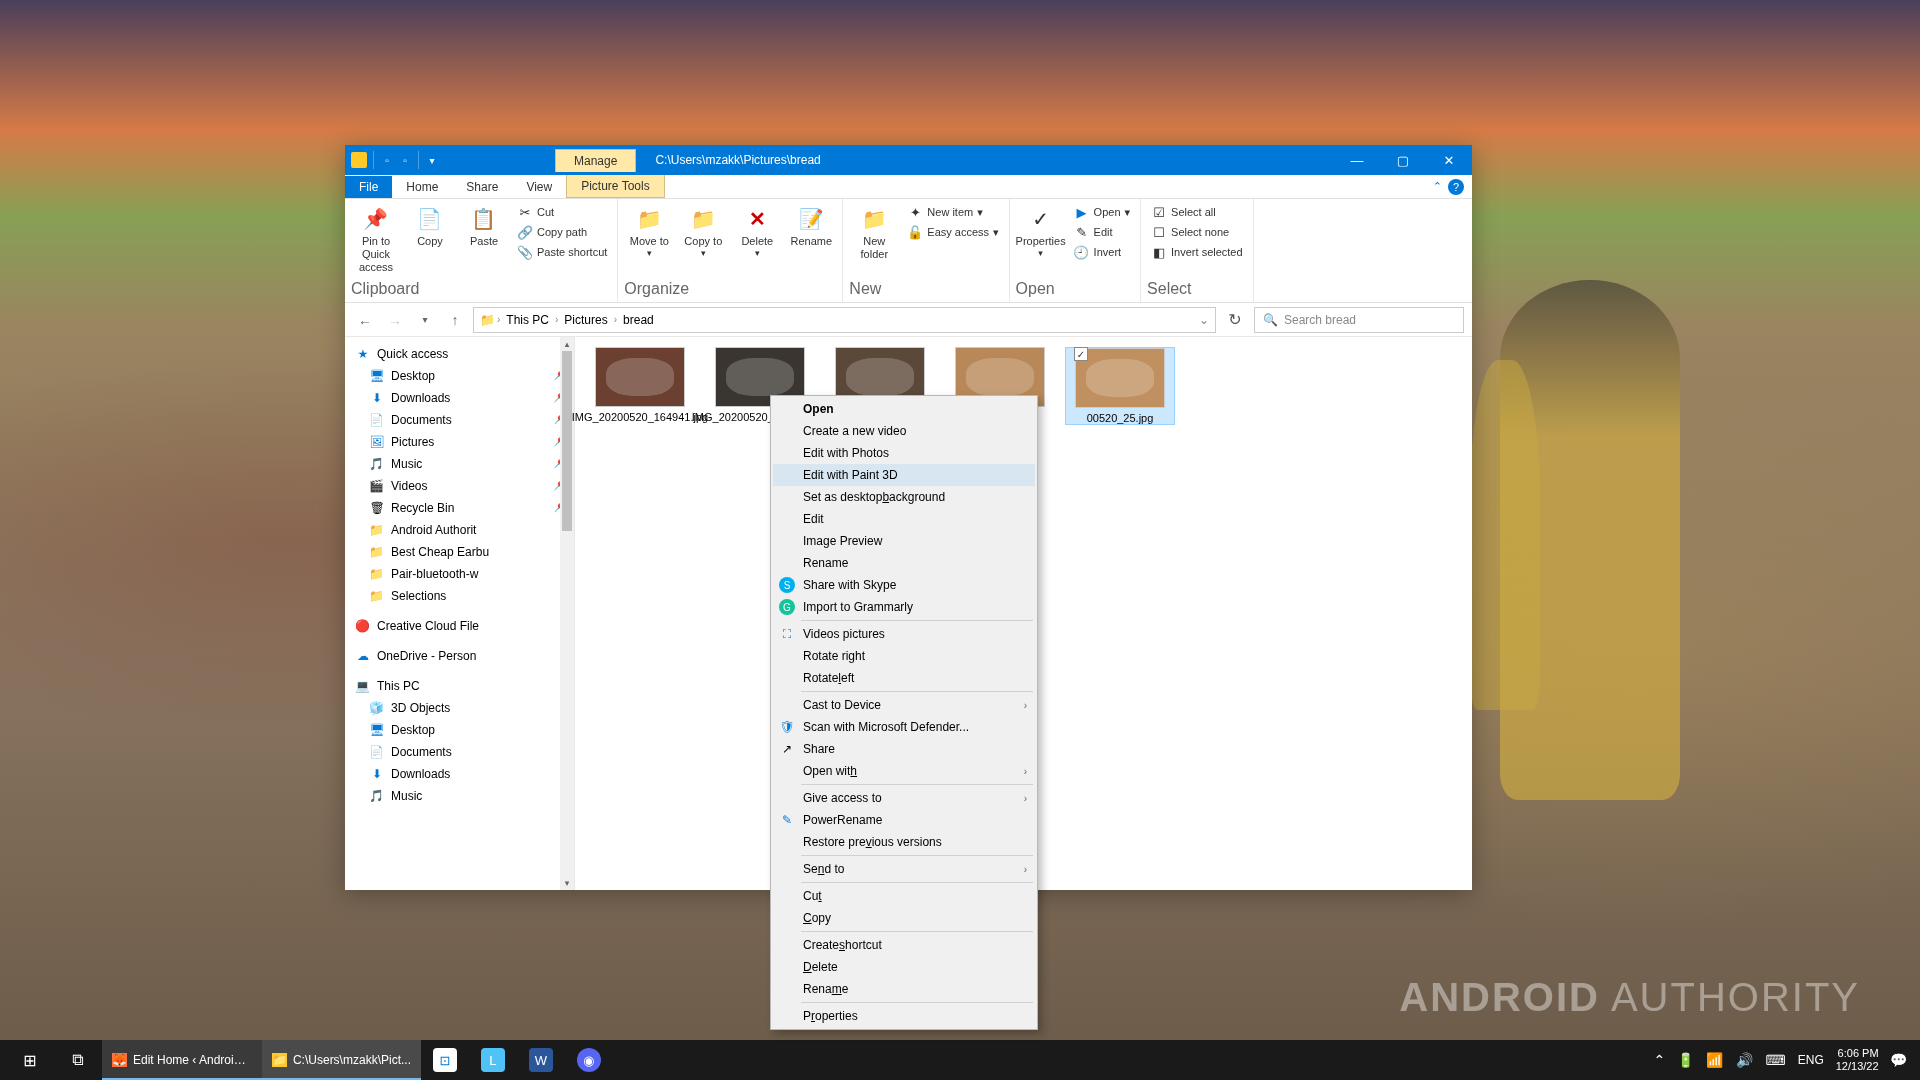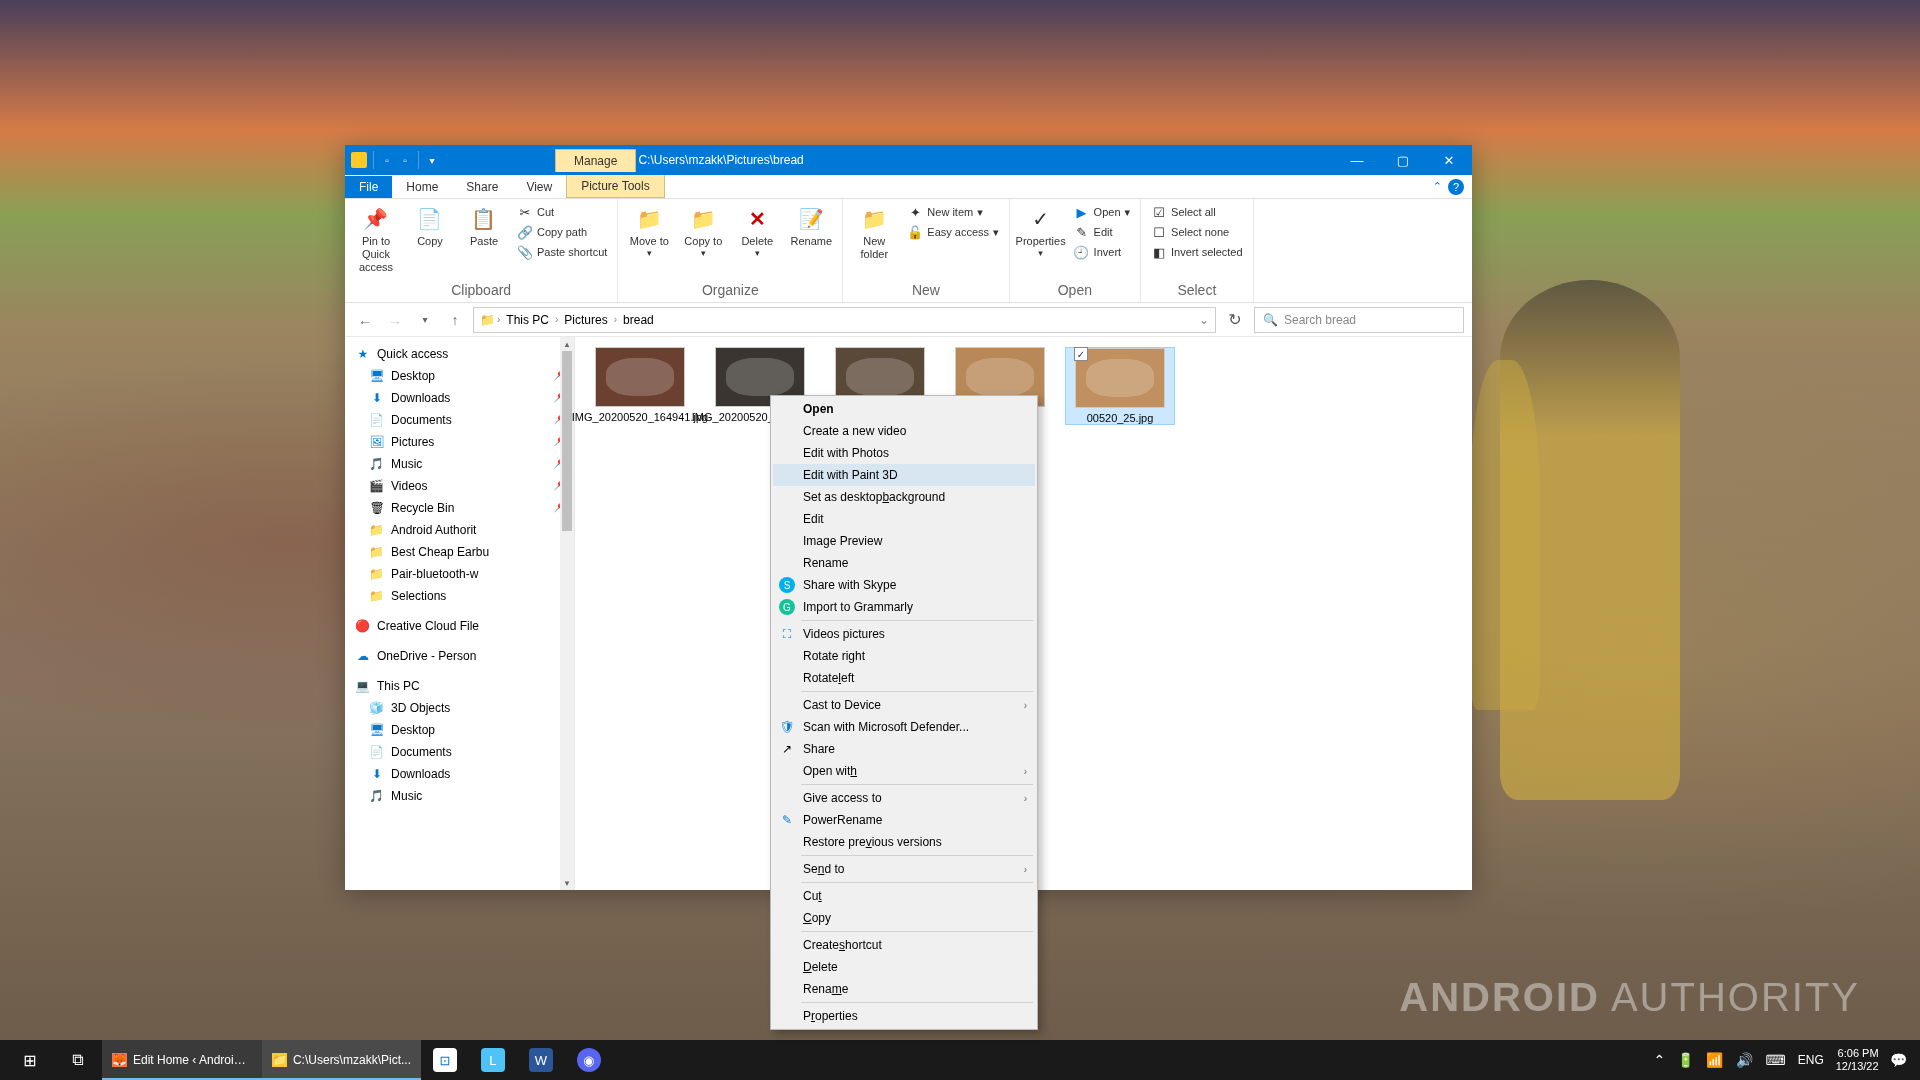--- a/index.html
+++ b/index.html
@@ -12,36 +12,36 @@
 .figure-right2 { position: absolute; right: 380px; top: 360px; width: 70px; height: 350px; background: linear-gradient(180deg, #c8a840 0%, #c8a840 100%); border-radius: 40% 40% 10% 10%; opacity: 0.5; }
 
 
 .window { position: absolute; left: 345px; top: 145px; width: 1127px; height: 745px; background: #fff; box-shadow: 0 4px 24px rgba(0,0,0,0.3); display: flex; flex-direction: column; }
 .titlebar { height: 30px; background: #0078d7; display: flex; align-items: center; color: #fff; font-size: 12px; }
 .titlebar-left { display: flex; align-items: center; gap: 4px; padding: 0 6px; }
 .titlebar-icon { width: 16px; height: 16px; background: #ffca28; border-radius: 2px; }
 .titlebar-sep { width: 1px; height: 18px; background: rgba(255,255,255,0.3); margin: 0 2px; }
 .titlebar-qat { width: 14px; height: 14px; display: flex; align-items: center; justify-content: center; font-size: 10px; }
 .titlebar-manage { background: #ffe8a8; color: #333; padding: 4px 18px; font-size: 12px; margin-left: 110px; border: 1px solid #d0c080; border-bottom: none; }
-.titlebar-path { margin-left: 2px; font-size: 12px; }
+.titlebar-path { margin-left: 19px; font-size: 12px; }
 .titlebar-controls { margin-left: auto; display: flex; }
 .titlebar-btn { width: 46px; height: 30px; display: flex; align-items: center; justify-content: center; font-size: 13px; }
 
 
 .tabs { height: 24px; background: #fff; display: flex; align-items: center; border-bottom: 1px solid #e0e0e0; font-size: 12px; }
 .tab { padding: 4px 14px; color: #333; }
 .tab.file { background: #0078d7; color: #fff; }
 .tab.pt { background: #ffe8a8; border: 1px solid #d0c080; border-top: none; }
 .tabs-right { margin-left: auto; display: flex; gap: 6px; padding-right: 8px; align-items: center; }
 .help-icon { width: 16px; height: 16px; border-radius: 50%; background: #0078d7; color: #fff; font-size: 11px; display: flex; align-items: center; justify-content: center; }
 
 
 .ribbon { height: 104px; background: #fff; border-bottom: 1px solid #e0e0e0; display: flex; font-size: 11px; color: #333; }
 .ribbon-group { border-right: 1px solid #e8e8e8; padding: 4px 6px 2px; display: flex; flex-direction: column; justify-content: space-between; }
-.ribbon-group-label { text-align: center; font-size: 14px; color: #666; padding-bottom: 2px; }
+.ribbon-group-label { font-size: 16px; color: #666; padding-bottom: 2px; }
 .ribbon-items { display: flex; gap: 4px; flex: 1; }
 .rbtn-lg { display: flex; flex-direction: column; align-items: center; justify-content: flex-start; width: 50px; padding: 2px; text-align: center; line-height: 1.2; }
 .rbtn-lg .ricon { width: 28px; height: 28px; margin-bottom: 2px; display: flex; align-items: center; justify-content: center; font-size: 20px; }
 .rbtn-col { display: flex; flex-direction: column; gap: 2px; justify-content: flex-start; }
 .rbtn-sm { display: flex; align-items: center; gap: 4px; padding: 1px 4px; white-space: nowrap; }
 .rbtn-sm .ricon { width: 16px; height: 16px; display: flex; align-items: center; justify-content: center; font-size: 13px; }
 
 
 .addrbar { height: 34px; display: flex; align-items: center; padding: 4px 8px; gap: 6px; border-bottom: 1px solid #e8e8e8; }
 .navbtn { width: 24px; height: 24px; display: flex; align-items: center; justify-content: center; color: #666; font-size: 14px; }

